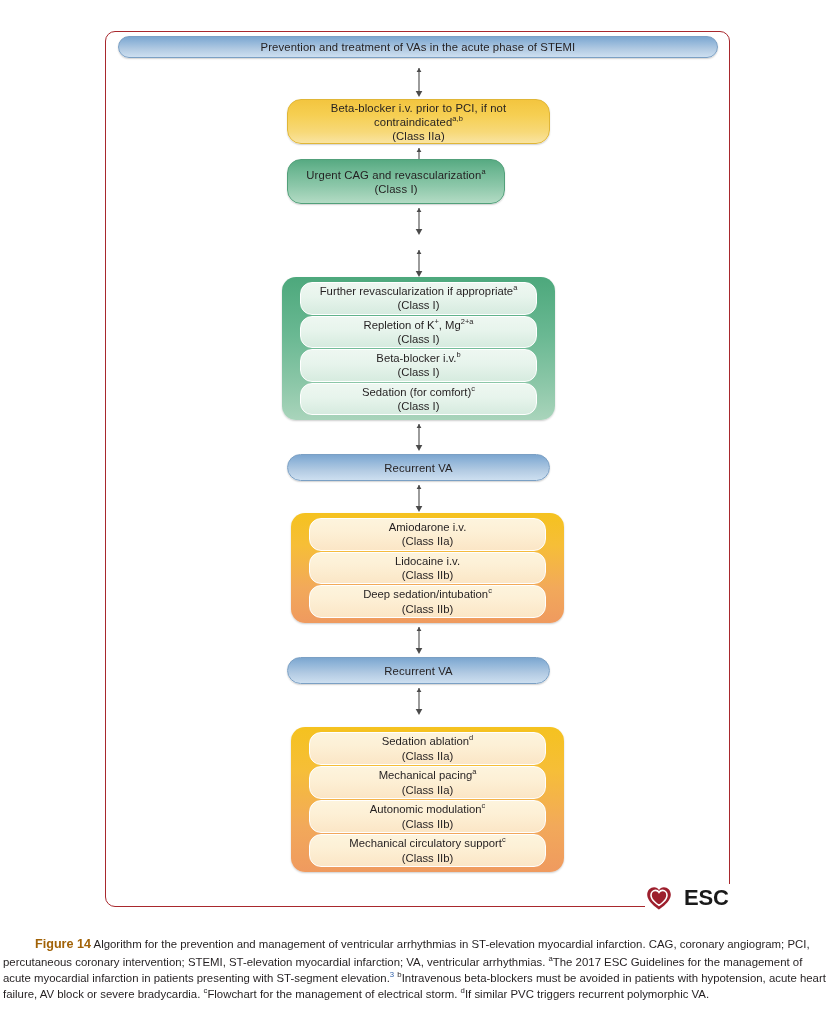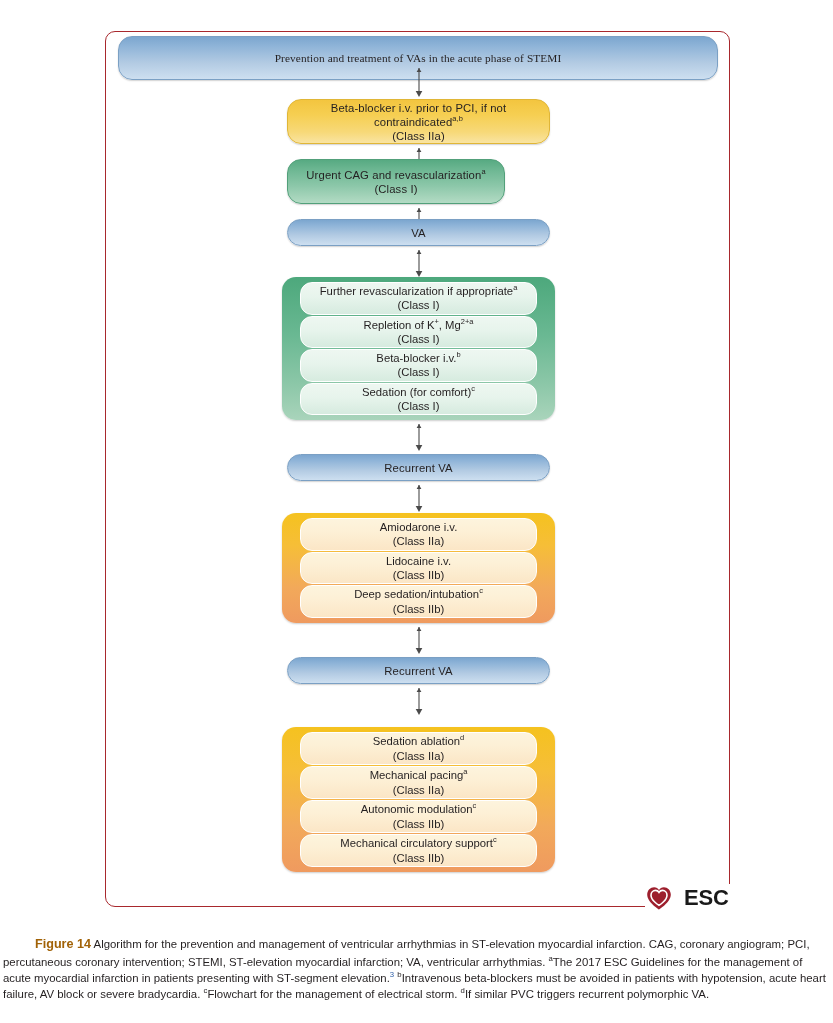--- a/index.html
+++ b/index.html
@@ -83,20 +83,21 @@
     flex-direction: column;
     gap: 1px;
   }
   .group-green {
     background: linear-gradient(to bottom, #4da87c 0%, #69b892 40%, #8cc7a8 75%, #a9d4bb 100%);
     box-shadow: 0 1px 2px rgba(0,0,0,0.2);
   }
   .group-orange {
     background: linear-gradient(to bottom, #f5c21f 0%, #f6be38 30%, #f2a95a 68%, #ef9a5f 100%);
     box-shadow: 0 1px 2px rgba(0,0,0,0.2);
+    margin-left: 9px;
   }
 
   .subnode {
     box-sizing: border-box;
     border-radius: 12px;
     display: flex;
     flex-direction: column;
     align-items: center;
     justify-content: center;
     text-align: center;
@@ -166,21 +167,21 @@
   #caption sup { font-size: 0.68em; }
   #caption .ref { color: #2f5fa8; }
 </style>
 </head>
 <body>
 
 <div id="figure-frame"></div>
 
 <div id="flow-canvas">
 
-  <div class="node node-blue" style="left:118px; top:36px; width:600px; height:44px;font-family:Liberation Serif, serif;">
+  <div class="node node-blue" style="left:118px; top:36px; width:600px; height:22px;">
     <span class="l1">Prevention and treatment of  VAs in the acute phase of STEMI</span>
   </div>
 
   <div class="arrow" style="left:412px; top:66px;">
     <svg width="14" height="32" viewBox="0 0 14 32">
       <line x1="7" y1="2" x2="7" y2="29" stroke="#4a4a4a" stroke-width="1.1"></line>
       <polygon points="7,2 4.6,6 9.4,6" fill="#4a4a4a"></polygon>
       <polygon points="7,31 3.7,25 10.3,25" fill="#4a4a4a"></polygon>
     </svg>
   </div>
@@ -204,23 +205,20 @@
   </div>
 
   <div class="arrow" style="left:412px; top:206px;">
     <svg width="14" height="30" viewBox="0 0 14 30">
       <line x1="7" y1="2" x2="7" y2="27" stroke="#4a4a4a" stroke-width="1.1"></line>
       <polygon points="7,2 4.6,6 9.4,6" fill="#4a4a4a"></polygon>
       <polygon points="7,29 3.7,23 10.3,23" fill="#4a4a4a"></polygon>
     </svg>
   </div>
 
-  <div class="node node-blue" style="left:287px; top:219px; width:263px; height:27px;">
-    <span class="l1">VA</span>
-  </div>
 
   <div class="arrow" style="left:412px; top:248px;">
     <svg width="14" height="30" viewBox="0 0 14 30">
       <line x1="7" y1="2" x2="7" y2="27" stroke="#4a4a4a" stroke-width="1.1"></line>
       <polygon points="7,2 4.6,6 9.4,6" fill="#4a4a4a"></polygon>
       <polygon points="7,29 3.7,23 10.3,23" fill="#4a4a4a"></polygon>
     </svg>
   </div>
 
   <div class="group group-green" style="left:282px; top:277px; width:273px; height:143px;">

